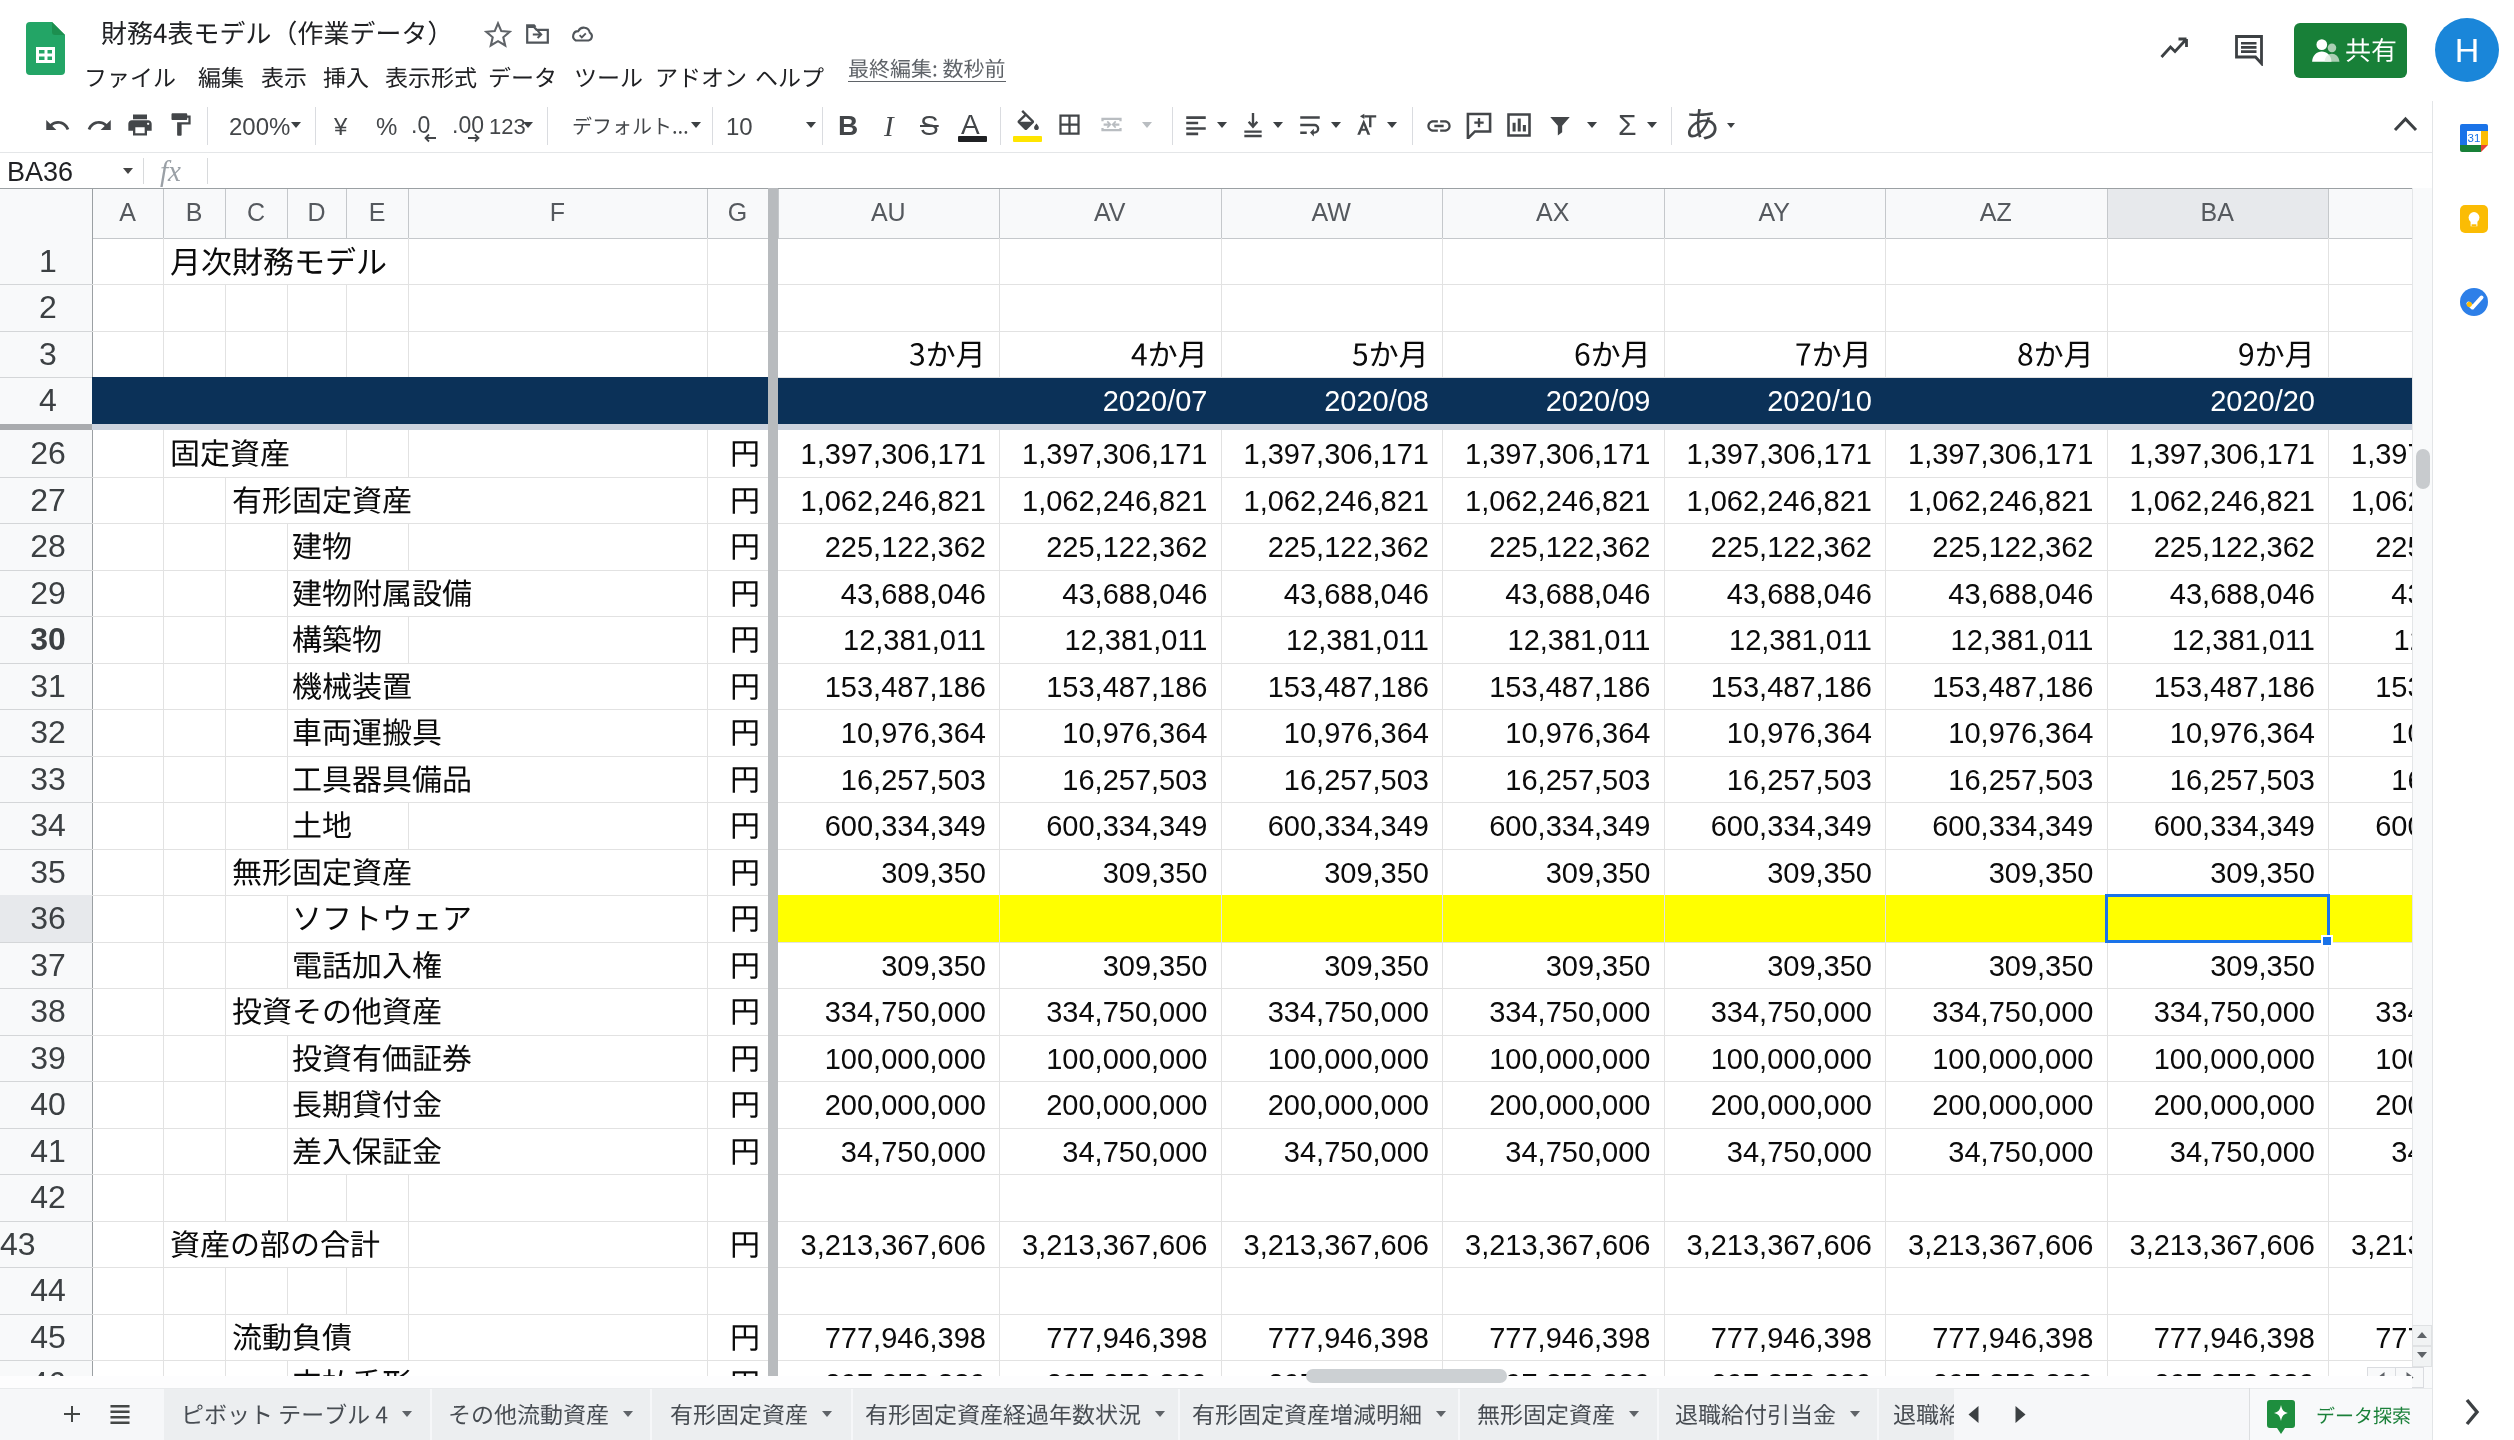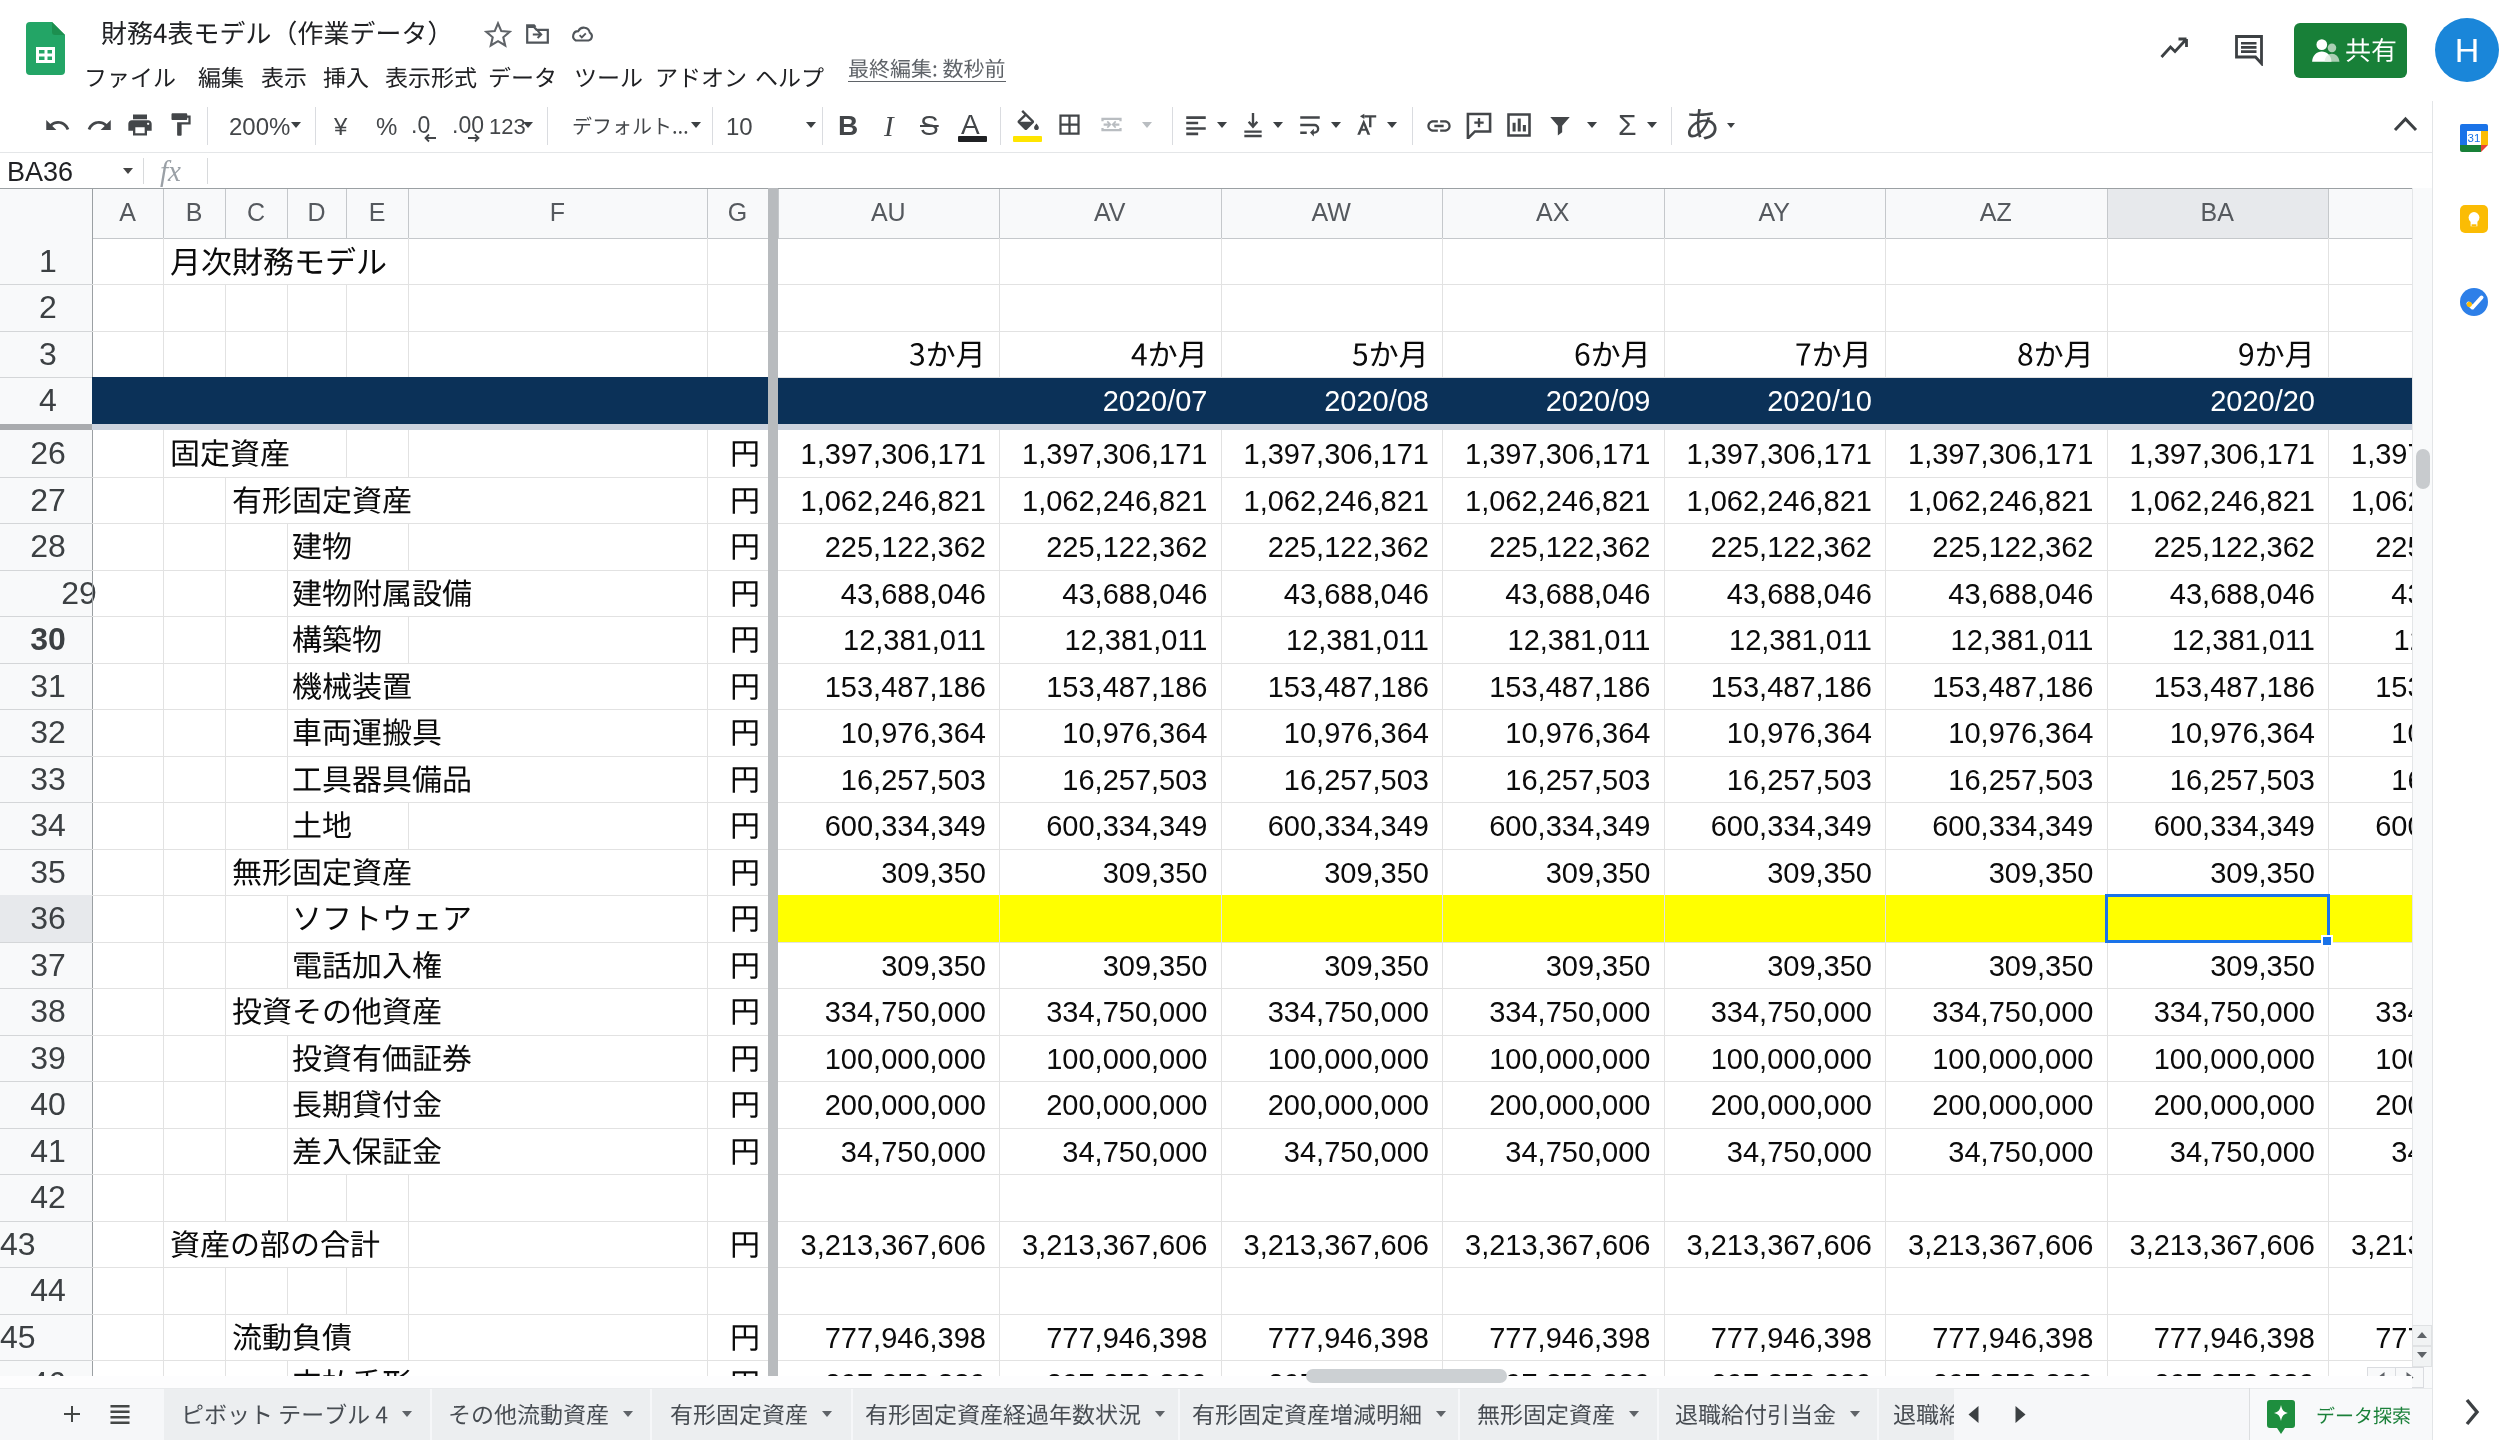--- a/index.html
+++ b/index.html
@@ -434,21 +434,21 @@
     <div style="position:absolute;top:148.8px;font-size:32px;color:#3c4043;white-space:pre;line-height:34px;left:0.0px;left:0;width:96px;text-align:center;">3</div>
     <div style="position:absolute;left:0.0px;top:235.5px;width:92.0px;height:1.0px;background:#d4d6d8"></div>
     <div style="position:absolute;top:195.2px;font-size:32px;color:#3c4043;white-space:pre;line-height:34px;left:0.0px;left:0;width:96px;text-align:center;">4</div>
     <div style="position:absolute;left:0.0px;top:288.5px;width:92.0px;height:1.0px;background:#d4d6d8"></div>
     <div style="position:absolute;top:248.2px;font-size:32px;color:#3c4043;white-space:pre;line-height:34px;left:0.0px;left:0;width:96px;text-align:center;">26</div>
     <div style="position:absolute;left:0.0px;top:335.0px;width:92.0px;height:1.0px;background:#d4d6d8"></div>
     <div style="position:absolute;top:294.8px;font-size:32px;color:#3c4043;white-space:pre;line-height:34px;left:0.0px;left:0;width:96px;text-align:center;">27</div>
     <div style="position:absolute;left:0.0px;top:381.5px;width:92.0px;height:1.0px;background:#d4d6d8"></div>
     <div style="position:absolute;top:341.2px;font-size:32px;color:#3c4043;white-space:pre;line-height:34px;left:0.0px;left:0;width:96px;text-align:center;">28</div>
     <div style="position:absolute;left:0.0px;top:428.0px;width:92.0px;height:1.0px;background:#d4d6d8"></div>
-    <div style="position:absolute;top:387.8px;font-size:32px;color:#3c4043;white-space:pre;line-height:34px;left:0.0px;left:0;width:96px;text-align:center;margin-left:31px;">29</div>
+    <div style="position:absolute;top:387.8px;font-size:32px;color:#3c4043;white-space:pre;line-height:34px;left:0.0px;left:0;width:96px;text-align:center;">29</div>
     <div style="position:absolute;left:0.0px;top:474.5px;width:92.0px;height:1.0px;background:#d4d6d8"></div>
     <div style="position:absolute;top:434.2px;font-size:32px;color:#3c4043;white-space:pre;line-height:34px;left:0.0px;left:0;width:96px;text-align:center;font-weight:bold;">30</div>
     <div style="position:absolute;left:0.0px;top:521.0px;width:92.0px;height:1.0px;background:#d4d6d8"></div>
     <div style="position:absolute;top:480.8px;font-size:32px;color:#3c4043;white-space:pre;line-height:34px;left:0.0px;left:0;width:96px;text-align:center;">31</div>
     <div style="position:absolute;left:0.0px;top:567.5px;width:92.0px;height:1.0px;background:#d4d6d8"></div>
     <div style="position:absolute;top:527.2px;font-size:32px;color:#3c4043;white-space:pre;line-height:34px;left:0.0px;left:0;width:96px;text-align:center;">32</div>
     <div style="position:absolute;left:0.0px;top:614.0px;width:92.0px;height:1.0px;background:#d4d6d8"></div>
     <div style="position:absolute;top:573.8px;font-size:32px;color:#3c4043;white-space:pre;line-height:34px;left:0.0px;left:0;width:96px;text-align:center;">33</div>
     <div style="position:absolute;left:0.0px;top:660.5px;width:92.0px;height:1.0px;background:#d4d6d8"></div>
     <div style="position:absolute;top:620.2px;font-size:32px;color:#3c4043;white-space:pre;line-height:34px;left:0.0px;left:0;width:96px;text-align:center;">34</div>
@@ -467,21 +467,21 @@
     <div style="position:absolute;top:899.2px;font-size:32px;color:#3c4043;white-space:pre;line-height:34px;left:0.0px;left:0;width:96px;text-align:center;">40</div>
     <div style="position:absolute;left:0.0px;top:986.0px;width:92.0px;height:1.0px;background:#d4d6d8"></div>
     <div style="position:absolute;top:945.8px;font-size:32px;color:#3c4043;white-space:pre;line-height:34px;left:0.0px;left:0;width:96px;text-align:center;">41</div>
     <div style="position:absolute;left:0.0px;top:1032.5px;width:92.0px;height:1.0px;background:#d4d6d8"></div>
     <div style="position:absolute;top:992.2px;font-size:32px;color:#3c4043;white-space:pre;line-height:34px;left:0.0px;left:0;width:96px;text-align:center;">42</div>
     <div style="position:absolute;left:0.0px;top:1079.0px;width:92.0px;height:1.0px;background:#d4d6d8"></div>
     <div style="position:absolute;top:1038.8px;font-size:32px;color:#3c4043;white-space:pre;line-height:34px;left:0.0px;left:0;width:96px;text-align:left;">43</div>
     <div style="position:absolute;left:0.0px;top:1125.5px;width:92.0px;height:1.0px;background:#d4d6d8"></div>
     <div style="position:absolute;top:1085.2px;font-size:32px;color:#3c4043;white-space:pre;line-height:34px;left:0.0px;left:0;width:96px;text-align:center;">44</div>
     <div style="position:absolute;left:0.0px;top:1172.0px;width:92.0px;height:1.0px;background:#d4d6d8"></div>
-    <div style="position:absolute;top:1131.8px;font-size:32px;color:#3c4043;white-space:pre;line-height:34px;left:0.0px;left:0;width:96px;text-align:left;">45</div>
+    <div style="position:absolute;top:1131.8px;font-size:32px;color:#3c4043;white-space:pre;line-height:34px;left:0.0px;left:0;width:96px;text-align:center;">45</div>
     <div style="position:absolute;top:1178.2px;font-size:32px;color:#3c4043;white-space:pre;line-height:34px;left:0.0px;left:0;width:96px;text-align:center;">46</div>
     <div style="position:absolute;left:92.0px;top:0.0px;width:1.0px;height:1188.0px;background:#9ba0a3"></div>
     <div style="position:absolute;left:92.0px;top:96.0px;width:676.0px;height:1.0px;background:#e2e2e2"></div>
     <div style="position:absolute;left:92.0px;top:142.5px;width:676.0px;height:1.0px;background:#e2e2e2"></div>
     <div style="position:absolute;left:92.0px;top:189.0px;width:676.0px;height:1.0px;background:#e2e2e2"></div>
     <div style="position:absolute;left:163.0px;top:49.5px;width:1.0px;height:46.5px;background:#e2e2e2"></div>
     <div style="position:absolute;left:408.0px;top:49.5px;width:1.0px;height:46.5px;background:#e2e2e2"></div>
     <div style="position:absolute;left:707.0px;top:49.5px;width:1.0px;height:46.5px;background:#e2e2e2"></div>
     <div style="position:absolute;left:163.0px;top:96.0px;width:1.0px;height:93.0px;background:#e2e2e2"></div>
     <div style="position:absolute;left:225.0px;top:96.0px;width:1.0px;height:93.0px;background:#e2e2e2"></div>

